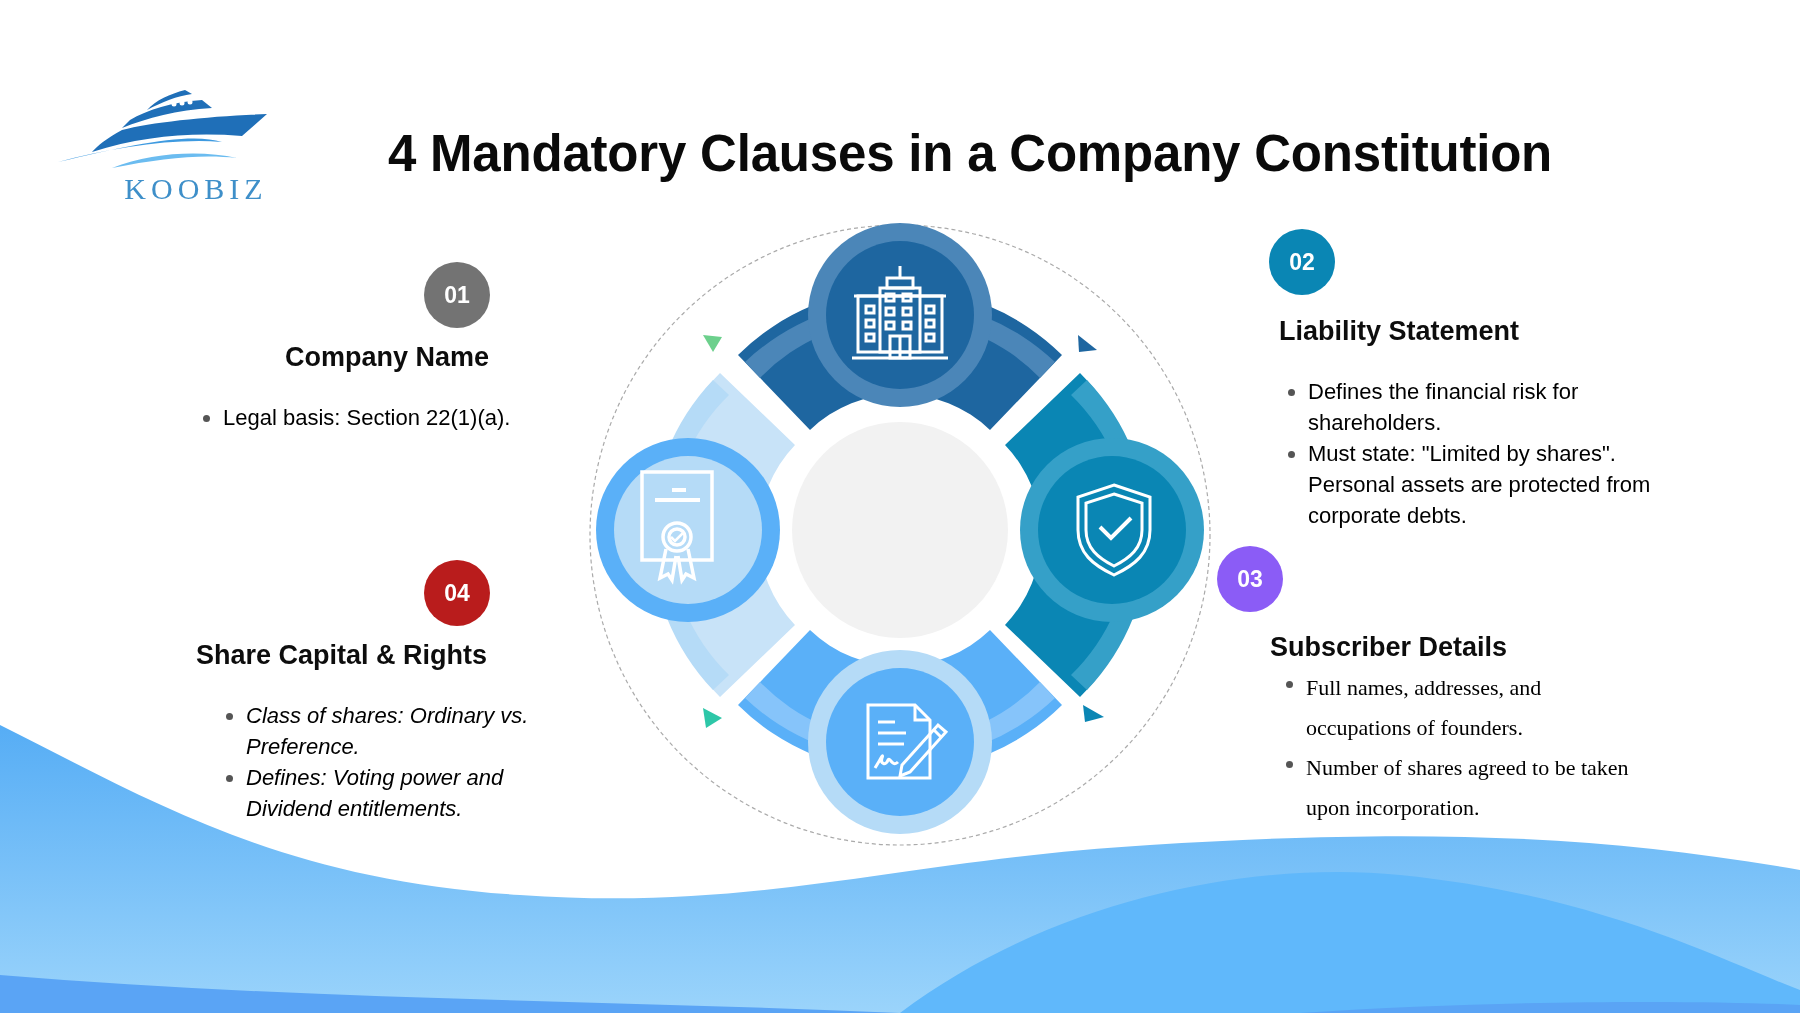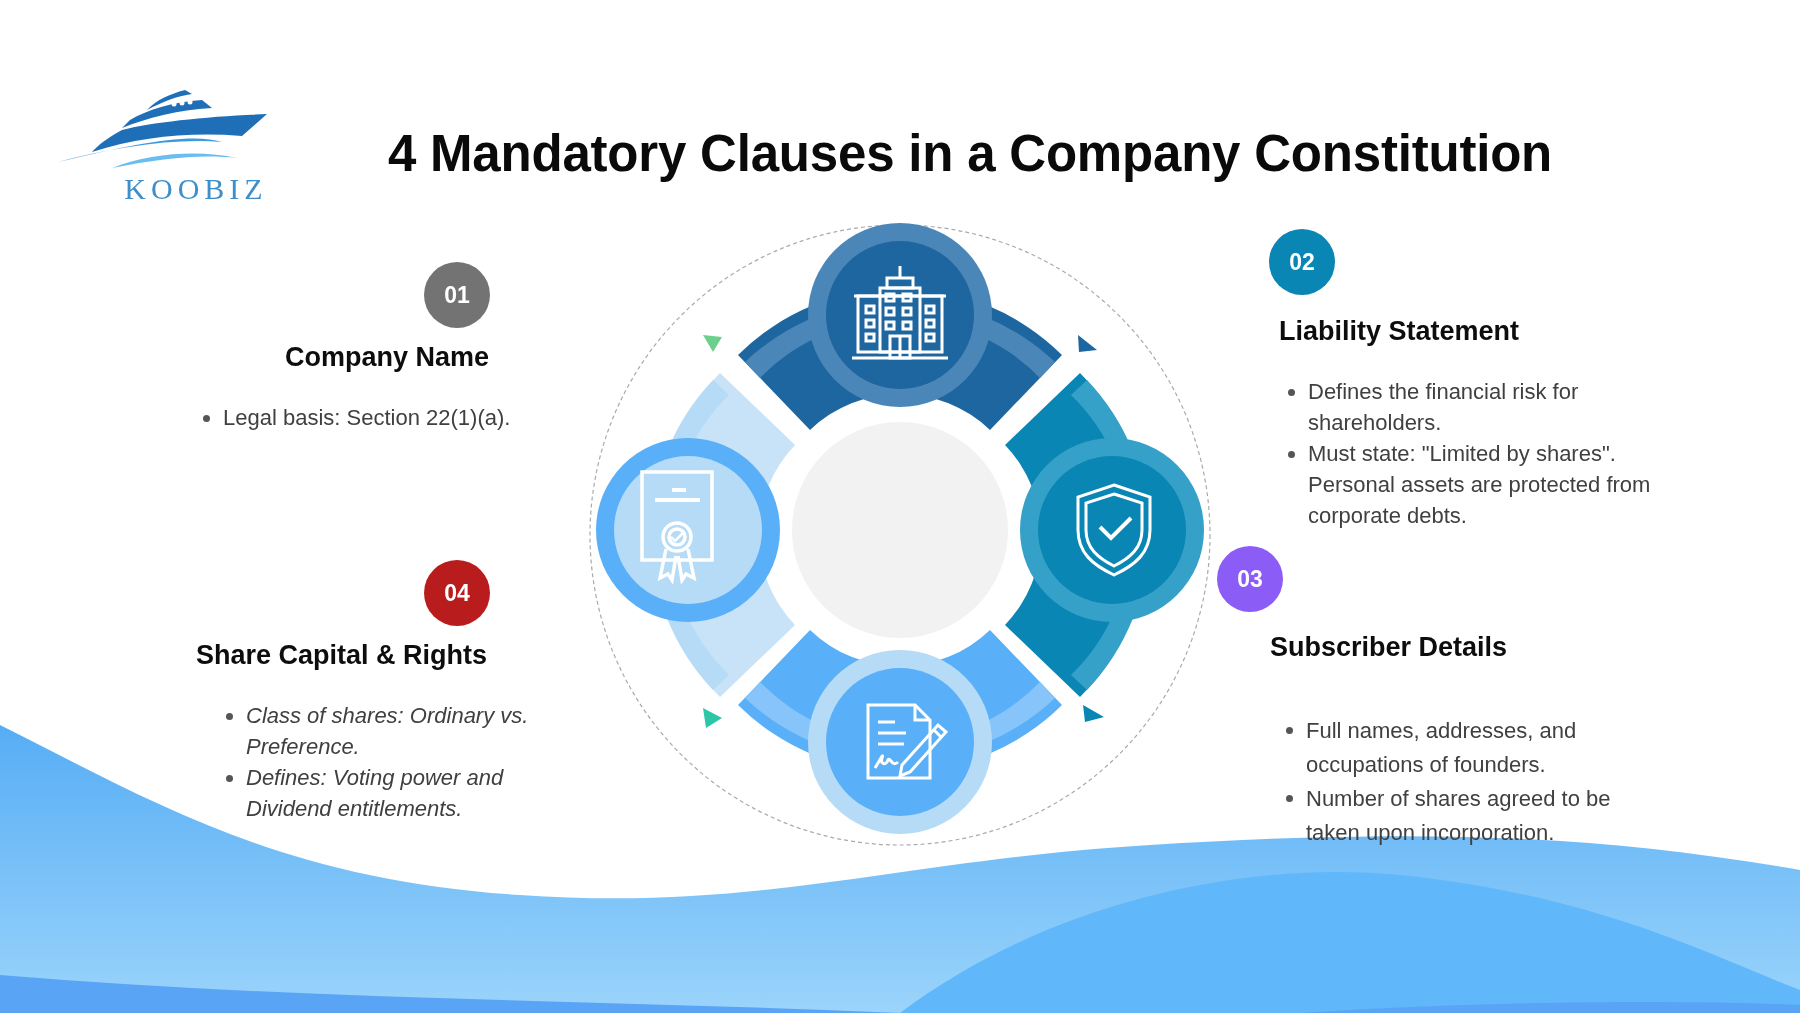--- a/index.html
+++ b/index.html
@@ -25,21 +25,21 @@
     font-size: 51px; font-weight: 700; color: #0a0a0a; z-index: 2;
     letter-spacing: -0.2px;
   }
 
   .badge {
     width: 66px; height: 66px; border-radius: 50%;
     color: #fff; font-weight: 700; font-size: 23px;
     display: flex; align-items: center; justify-content: center; z-index: 2;
   }
   .heading { font-size: 27px; font-weight: 700; color: #0d0d0d; z-index: 2; white-space: nowrap; }
-  .bullets { margin: 0; padding: 0; list-style: none; z-index: 2; color: #404040; font-size: 22px; line-height: 31px; }
+  .bullets { margin: 0; padding: 0; list-style: none; z-index: 2; color: #000000; font-size: 22px; line-height: 31px; }
   .bullets li { position: relative; padding-left: 23px; }
   .bullets li::before {
     content: ""; position: absolute; left: 3px; top: 13px;
     width: 7px; height: 7px; border-radius: 50%; background: #555;
   }
 </style>
 </head>
 <body>
 
 <svg id="wave" viewBox="0 0 1800 1013" xmlns="http://www.w3.org/2000/svg">
@@ -181,16 +181,16 @@
 
 <div class="abs badge" style="left:1269px; top:229px; background:#0a86b4;">02</div>
 <div class="abs heading" style="left:1270px; top:316px;margin-left:9px;">Liability Statement</div>
 <ul class="abs bullets" style="left:1285px; top:376px; width:380px;">
   <li>Defines the financial risk for shareholders.</li>
   <li>Must state: "Limited by shares". Personal assets are protected from corporate debts.</li>
 </ul>
 
 <div class="abs badge" style="left:1217px; top:546px; background:#8b5cf6;">03</div>
 <div class="abs heading" style="left:1270px; top:632px;">Subscriber Details</div>
-<ul class="abs bullets" style="left:1283px; top:714px; width:360px; line-height:34px;">
+<ul class="abs bullets" style="left:1283px; top:668px; width:360px; line-height:40px;font-family:Liberation Serif, serif;">
   <li>Full names, addresses, and occupations of founders.</li>
   <li>Number of shares agreed to be taken upon incorporation.</li>
 </ul>
 
 </body></html>

